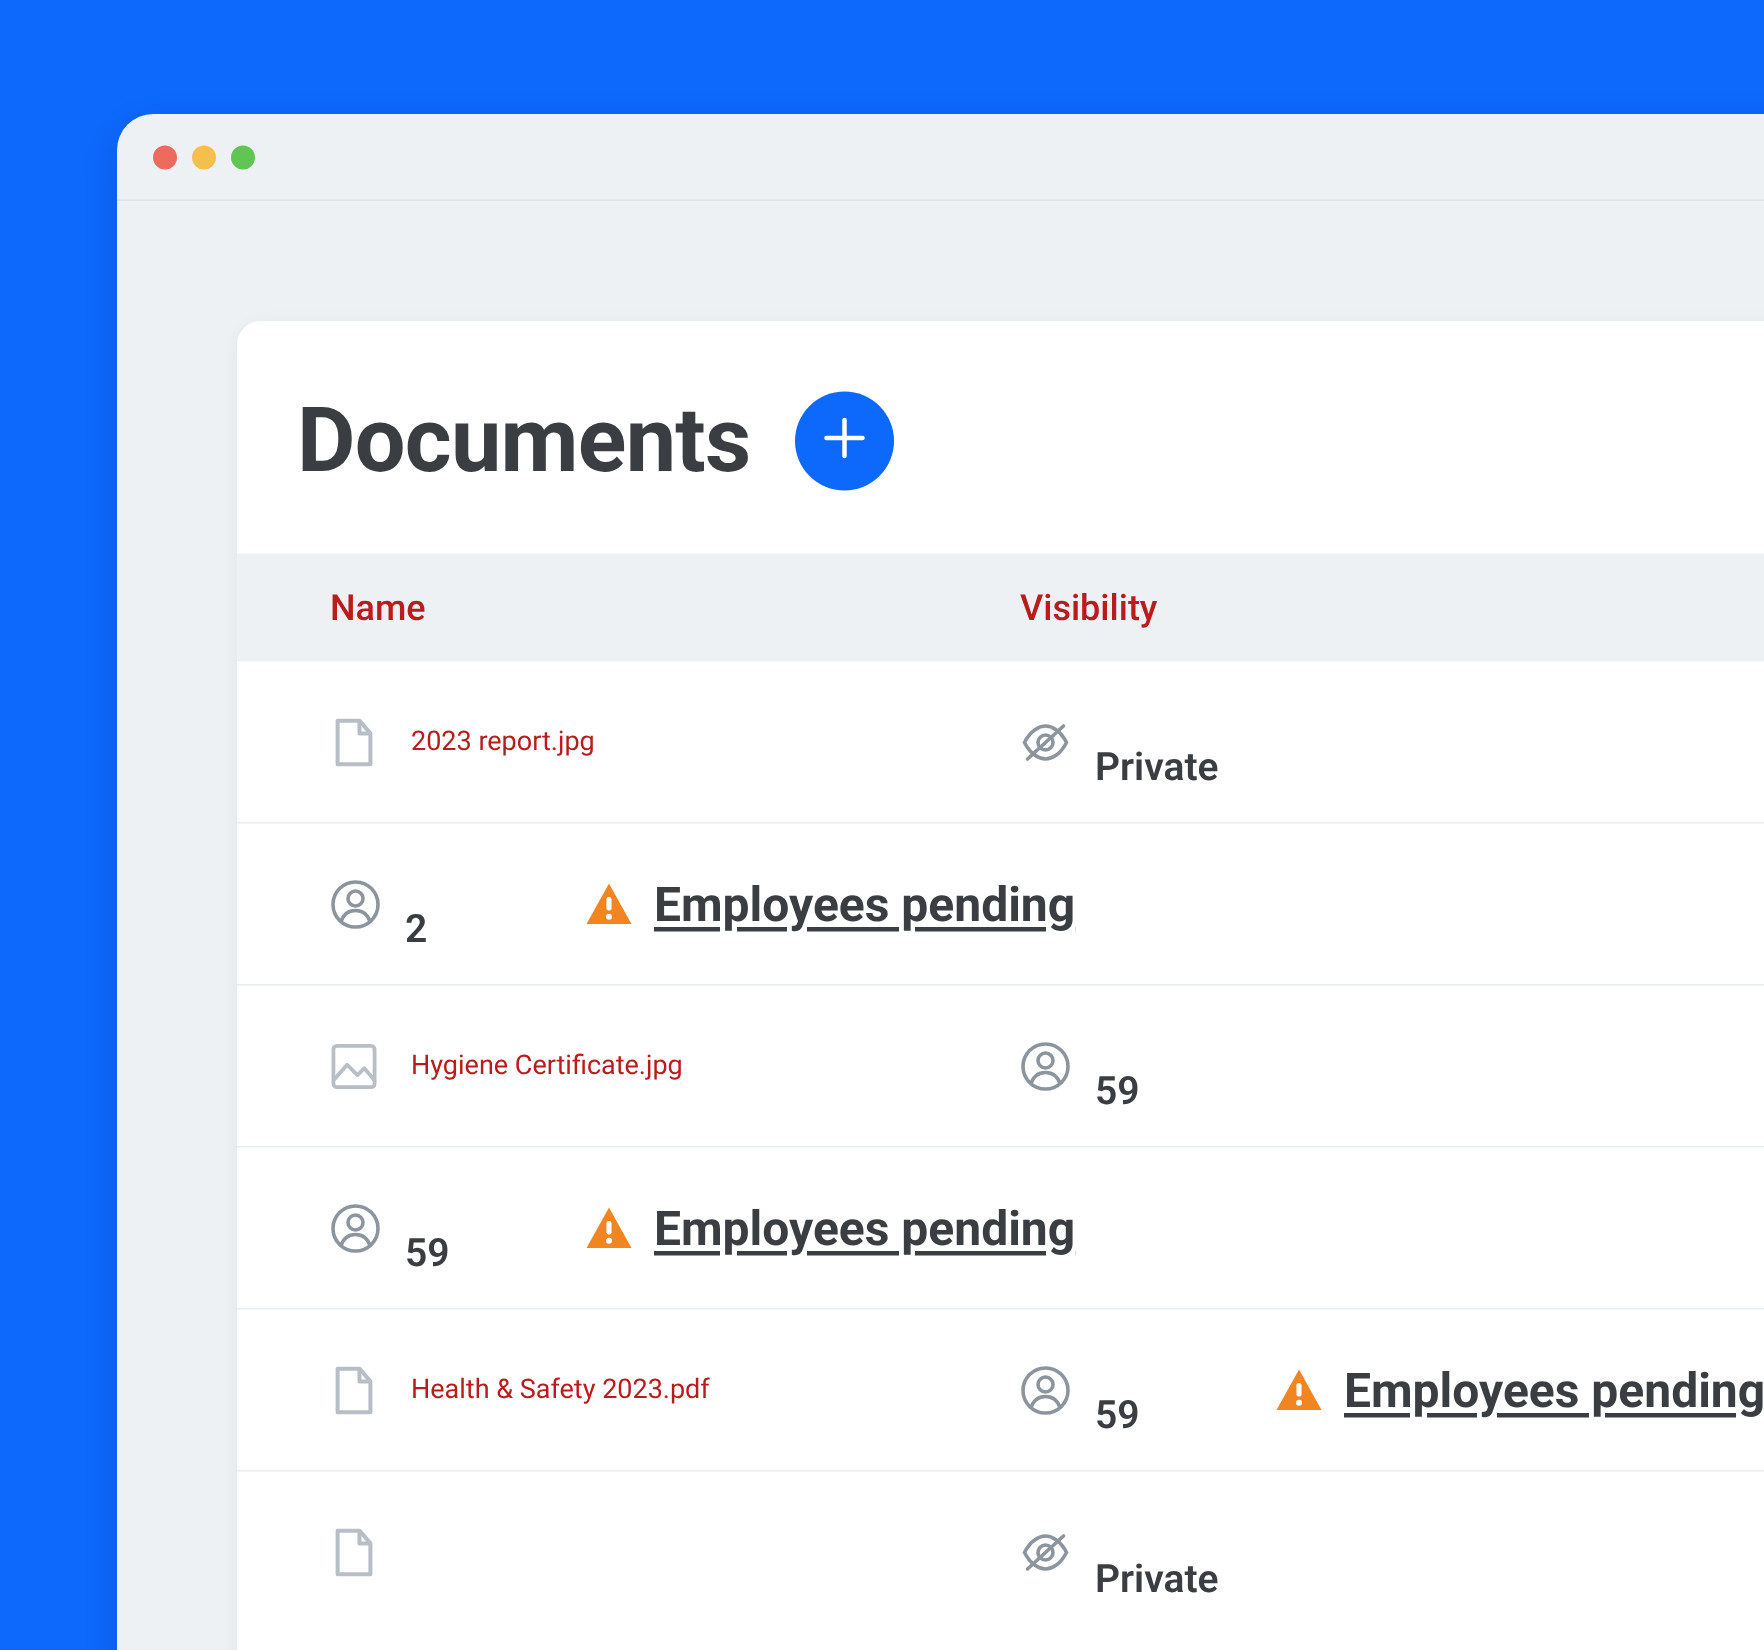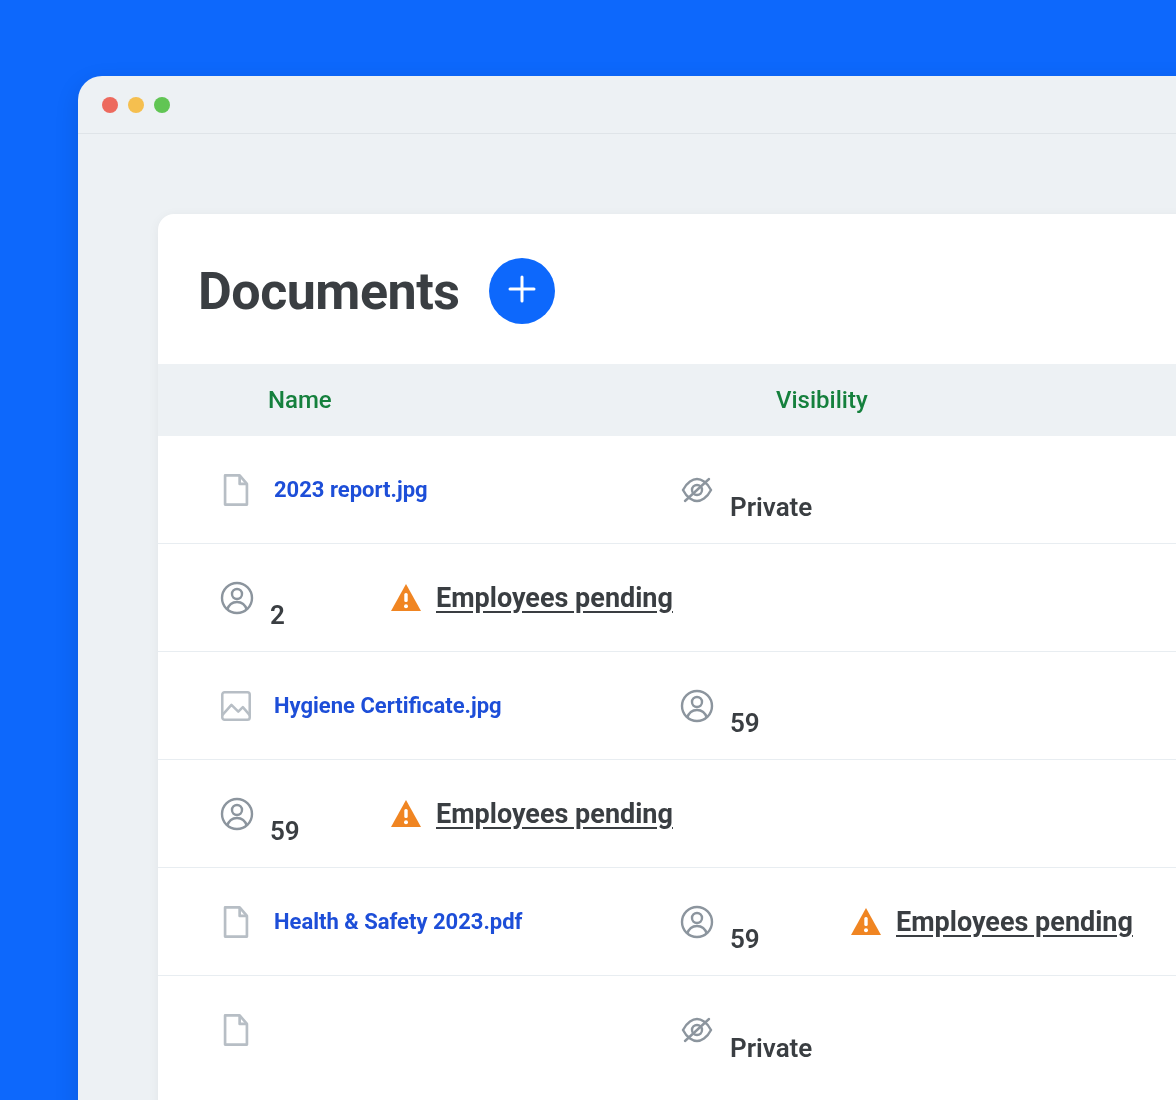--- a/index.html
+++ b/index.html
@@ -47,21 +47,21 @@
       min-height: 900px;
       width: 1060px;
     }
     .card-header {
       display: flex;
       align-items: center;
       gap: 30px;
       padding: 44px 40px 40px 40px;
     }
     .page-title {
-      font-size: 52px;
+      font-size: 60px;
       font-weight: 700;
       color: #3a3e42;
       letter-spacing: -0.5px;
     }
     .add-btn {
       width: 66px;
       height: 66px;
       border-radius: 50%;
       background: #0d68fc;
       display: flex;
@@ -74,22 +74,21 @@
       width: 100%;
     }
     .thead {
       background: #edf1f4;
       display: flex;
       padding: 22px 0 22px 62px;
     }
     .th {
       font-size: 24px;
       font-weight: 500;
-      color: #15803d;
-      margin-left: 48px;
+      color: #b91c1c;
     }
     .th-name { width: 460px; }
     .th-vis { flex: 1; }
     .row {
       display: flex;
       align-items: center;
       height: 108px;
       padding-left: 62px;
       border-bottom: 1px solid #e8edf1;
     }
@@ -111,23 +110,23 @@
       align-items: center;
       gap: 14px;
     }
     .file-icon, .img-icon {
       width: 32px;
       height: 34px;
       flex-shrink: 0;
     }
     .file-icon svg, .img-icon svg { width: 100%; height: 100%; display:block; }
     .fname {
-      font-size: 22px;
-      font-weight: 700;
-      color: #1d4ed8;
+      font-size: 18px;
+      font-weight: 400;
+      color: #b91c1c;
     }
     .vis-icon {
       width: 34px;
       height: 34px;
       flex-shrink: 0;
       display: flex;
       align-items: center;
       justify-content: center;
     }
     .vis-icon svg { width: 100%; height: 100%; display:block; }
@@ -139,21 +138,21 @@
     }
     .warn-icon {
       width: 32px;
       height: 32px;
       display: flex;
       align-items: center;
       justify-content: center;
     }
     .warn-icon svg { width: 100%; height: 100%; display:block; }
     .status-link {
-      font-size: 27px;
+      font-size: 32px;
       font-weight: 700;
       color: #3a3e42;
       text-decoration: underline;
       text-underline-offset: 4px;
       cursor: pointer;
     }
   </style>
 </head>
 <body>
 

